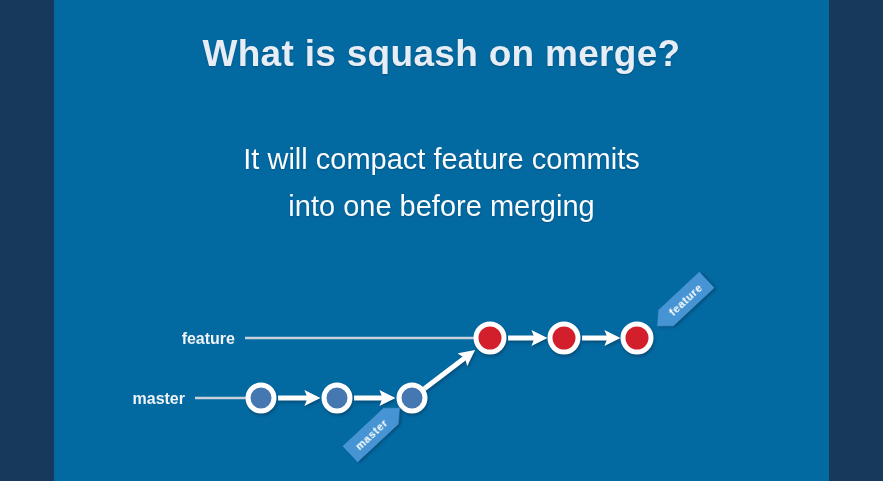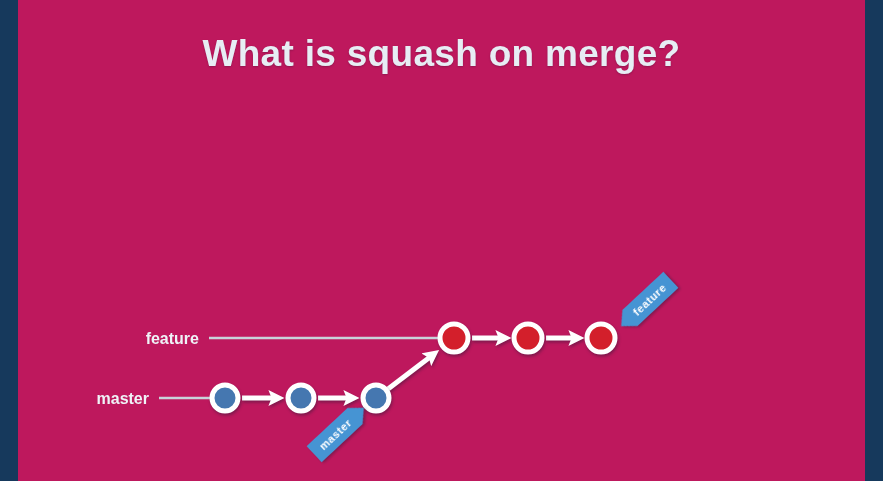--- a/index.html
+++ b/index.html
@@ -1,19 +1,19 @@
 <!DOCTYPE html>
 <html><head>
 <meta charset="utf-8">
 <style>
   html,body{margin:0;padding:0;background:#16395c;}
   .slide{
     position:relative;
-    width:847px;height:481px;
-    background:#be185d;
+    width:775px;height:481px;
+    background:#0369a1;
     font-family:"Liberation Sans",sans-serif;
     overflow:hidden;
     margin:0 auto;
   }
   .title{
     position:absolute;top:33px;left:0;width:100%;
     margin:0;text-align:center;
     font-size:37px;font-weight:bold;letter-spacing:.3px;
     color:#E7EDF4;
     text-shadow:0 1px 2px rgba(0,20,40,.25);
@@ -33,20 +33,24 @@
   .tag-text{font-size:11px;font-weight:bold;fill:#FFFFFF;letter-spacing:.6px;}
   .shadow{filter:drop-shadow(1px 2px 1.5px rgba(5,25,45,.35));}
 </style>
 </head>
 <body>
 
 <div class="slide">
 
   <h1 class="title">What is squash on merge?</h1>
 
+  <div class="subtitle">
+    <div>It will compact feature commits</div>
+    <div>into one before merging</div>
+  </div>
 
   <svg class="diagram" width="883" height="481" viewBox="0 0 883 481">
     <defs>
       <marker id="arrowhead" viewBox="0 0 10 10" refX="6" refY="5" markerWidth="3.2" markerHeight="3.2" orient="auto">
         <path d="M0,0 L10,5 L0,10 L2,5 Z" fill="#FFFFFF"></path>
       </marker>
     </defs>
 
     <text class="branch-label" x="181" y="344" text-anchor="end">feature</text>
     <text class="branch-label" x="131" y="404" text-anchor="end">master</text>

